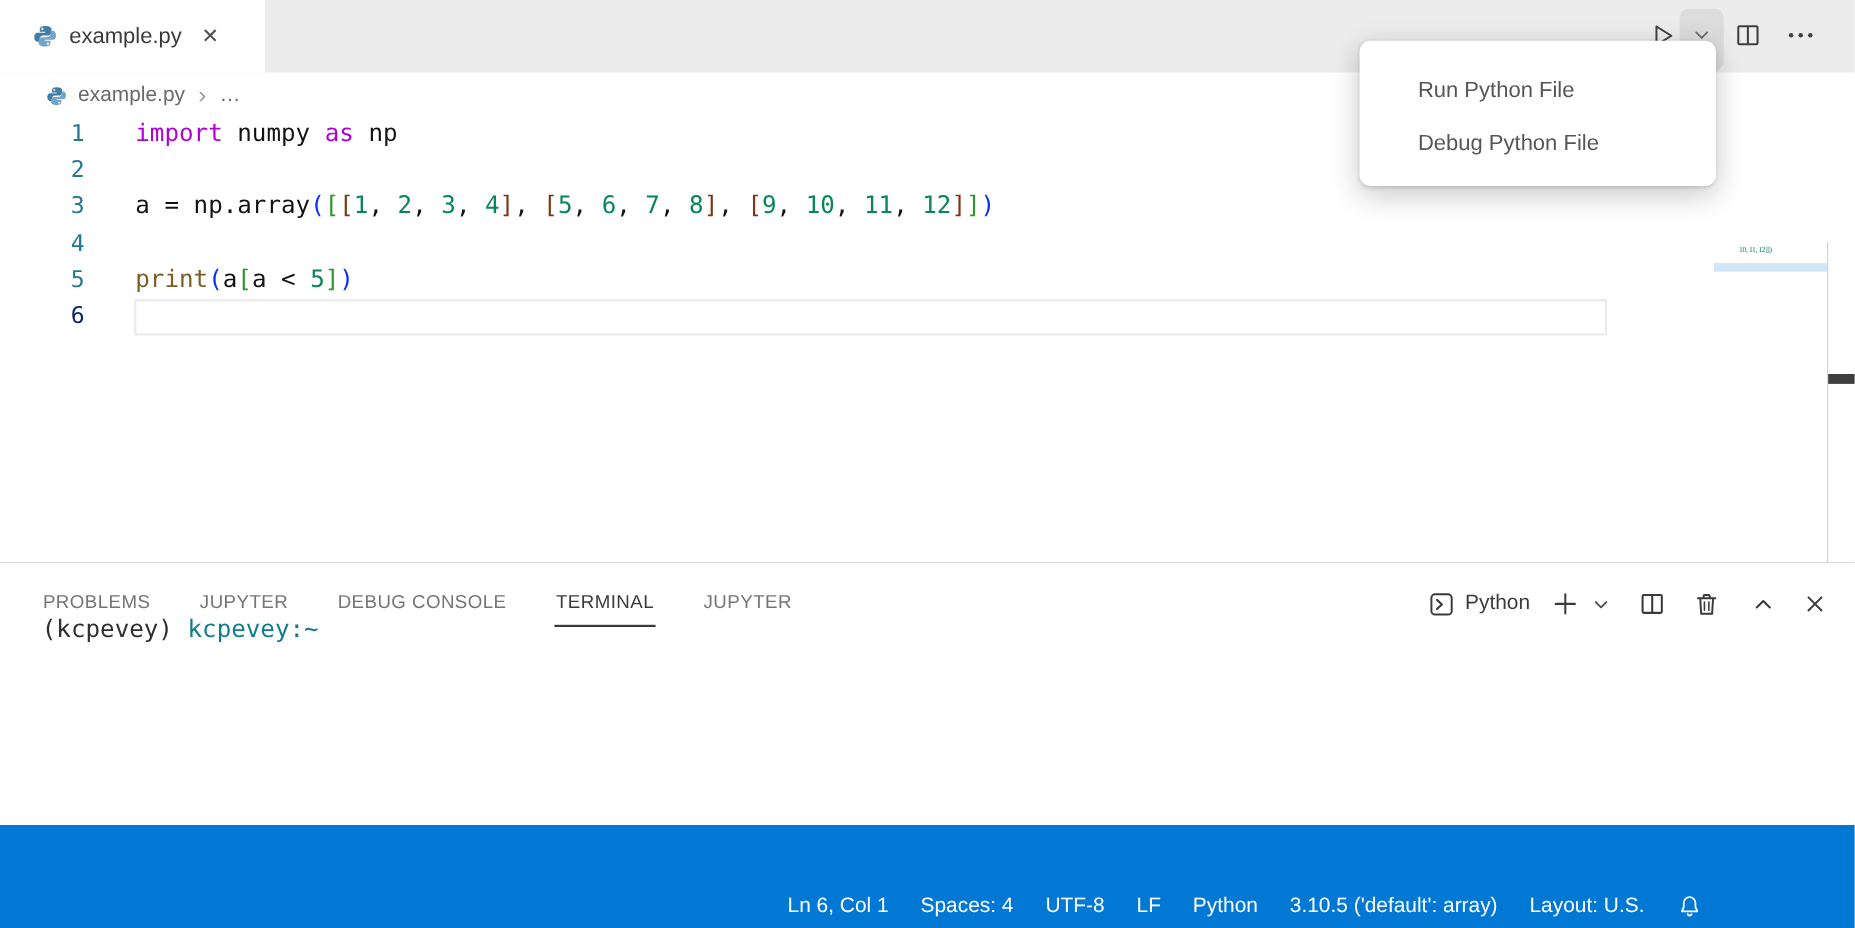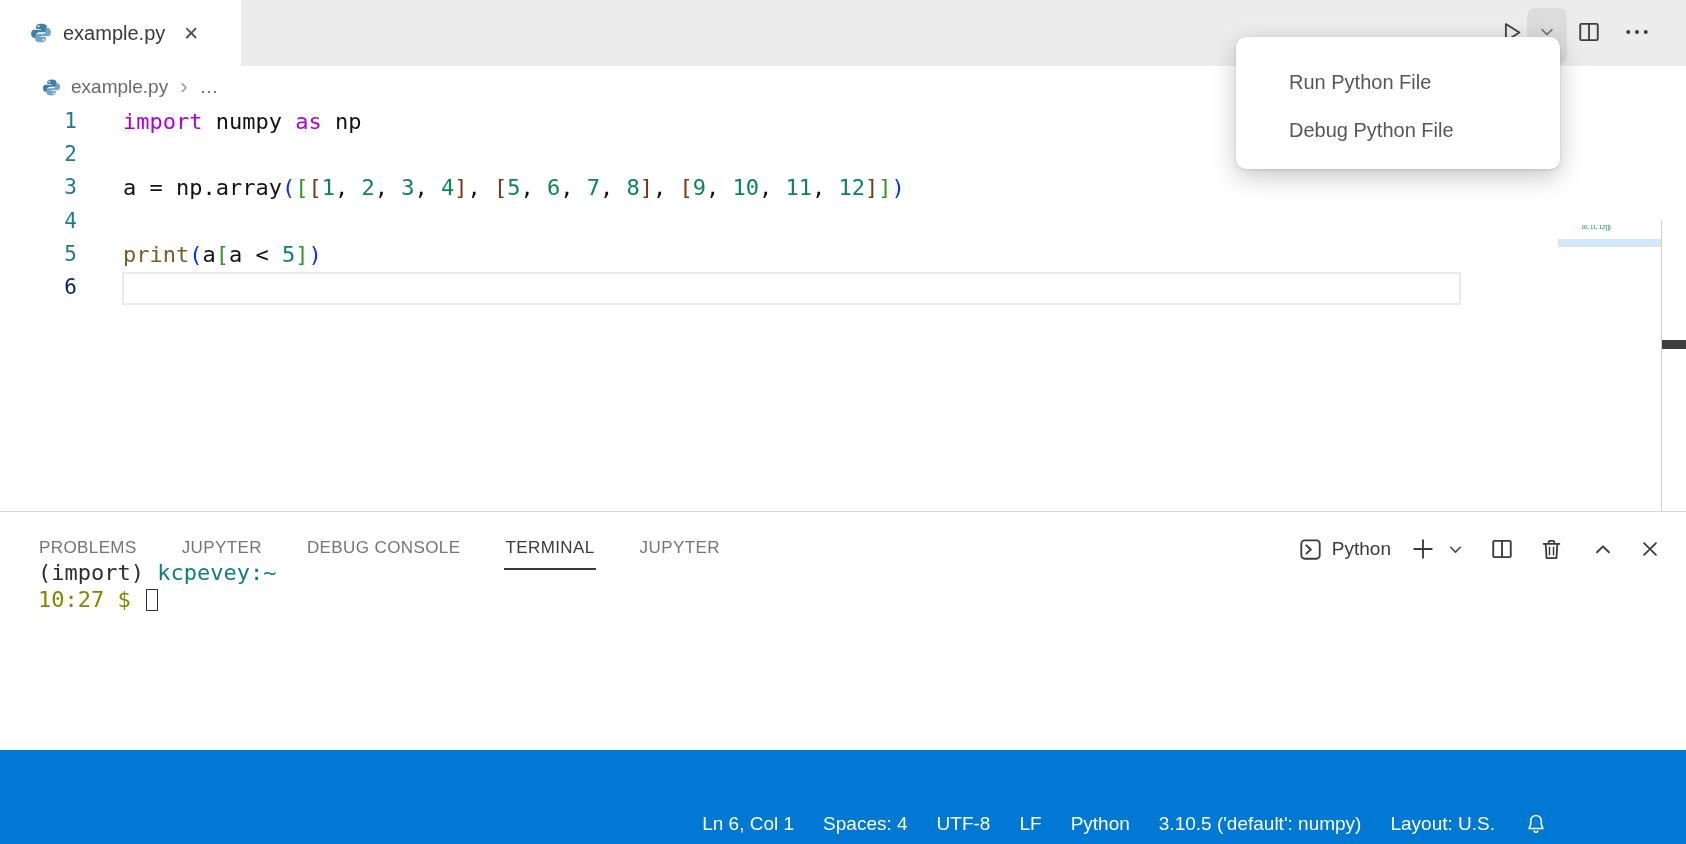--- a/index.html
+++ b/index.html
@@ -197,34 +197,33 @@
       </svg>
     </span>
     <span class="pt-ic">
       <svg width="26" height="26" viewBox="0 0 24 24">
         <path d="M6.5 6.5 L17.5 17.5 M17.5 6.5 L6.5 17.5" fill="none" stroke="#3b3b3b" stroke-width="1.6" stroke-linecap="round"></path>
       </svg>
     </span>
   </div>
 
   <div class="terminal-output">
-      <div class="term-line"><span style="color: rgb(46, 46, 46);">(import) </span><span style="color: rgb(14, 125, 139);">kcpevey:~</span></div>
-      <div class="term-line"><span style="color: rgb(125, 137, 0);">10:27 $ </span><span class="term-cursor"></span></div>
+      <div class="term-line"><span style="color: rgb(46, 46, 46);">(kcpevey) </span><span style="color: rgb(14, 125, 139);">kcpevey:~</span></div>
     </div>
 </div>
 
 <div class="statusbar">
   <div class="status-row">
     <span class="status-items">
         <span class="status-item">Ln 6, Col 1</span>
         <span class="status-item">Spaces: 4</span>
         <span class="status-item">UTF-8</span>
         <span class="status-item">LF</span>
         <span class="status-item">Python</span>
-        <span class="status-item">3.10.5 ('default': numpy)</span>
+        <span class="status-item">3.10.5 ('default': array)</span>
         <span class="status-item">Layout: U.S.</span>
       </span>
     <span>
       <svg width="24" height="24" viewBox="0 0 24 24">
         <path d="M12 3.5 a5.3 5.3 0 0 0 -5.3 5.3 V12.5 L5 16.5 H19 L17.3 12.5 V8.8 A5.3 5.3 0 0 0 12 3.5 Z" fill="none" stroke="#ffffff" stroke-width="1.6" stroke-linejoin="round"></path>
         <path d="M10.2 19 a1.9 1.9 0 0 0 3.6 0" fill="none" stroke="#ffffff" stroke-width="1.6" stroke-linecap="round"></path>
       </svg>
     </span>
   </div>
 </div>

